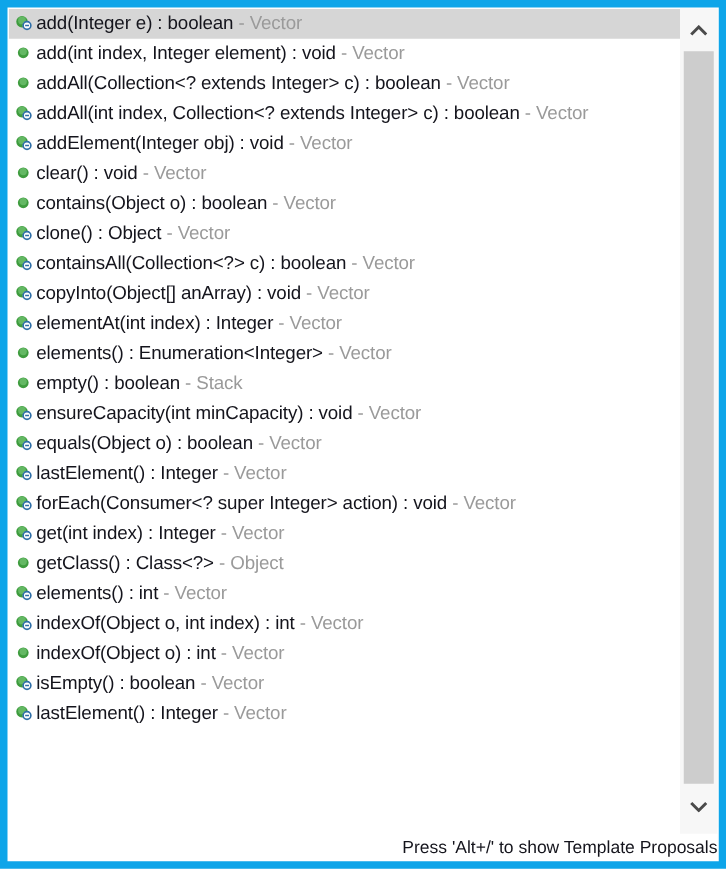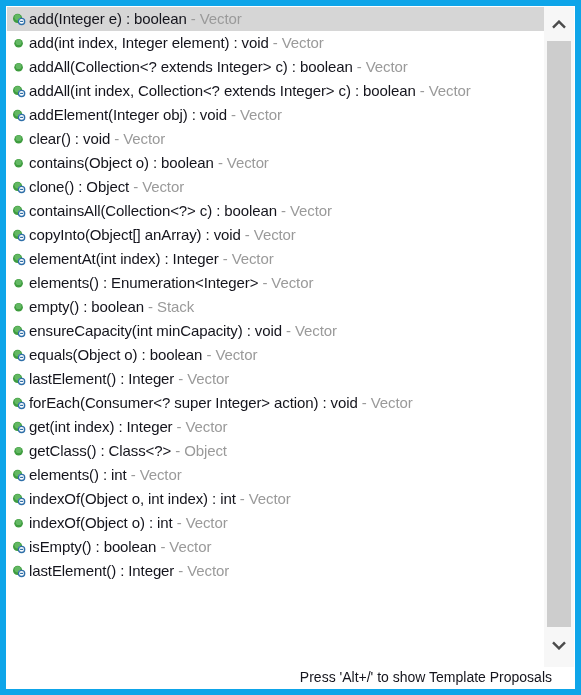--- a/index.html
+++ b/index.html
@@ -117,21 +117,21 @@
     position: absolute;
     left: 1px;
     right: 1px;
     bottom: 1px;
     height: 21px;
     background: #ffffff;
     text-align: right;
     font-size: 14px;
     color: #14141c;
     line-height: 21px;
-    padding-right: 22px;
+    padding-right: 0;
     box-sizing: border-box;
     white-space: nowrap;
   }
 </style>
 </head>
 <body>
 
 <div id="popup">
 
   <div id="proposal-list">

